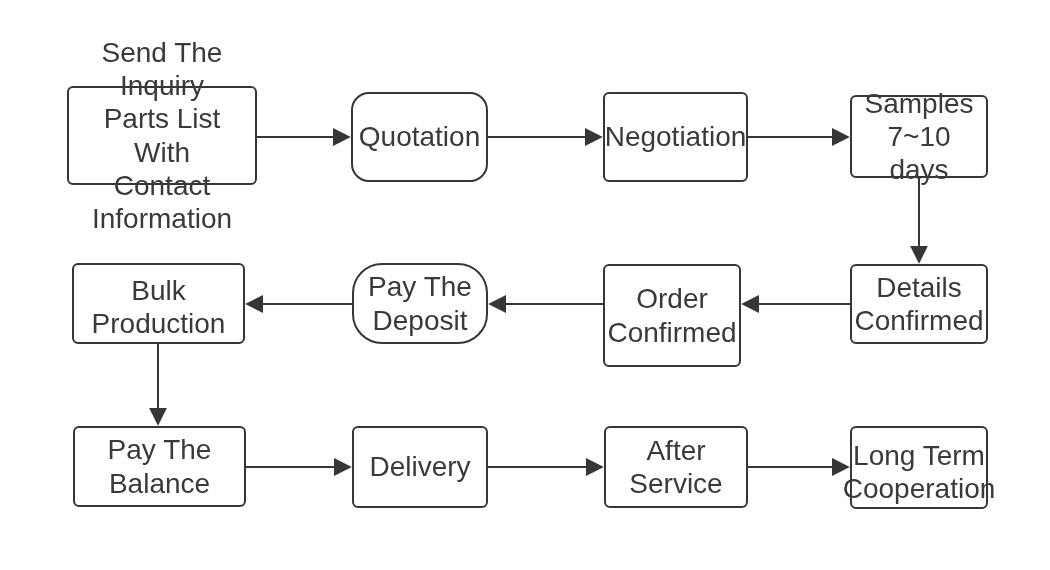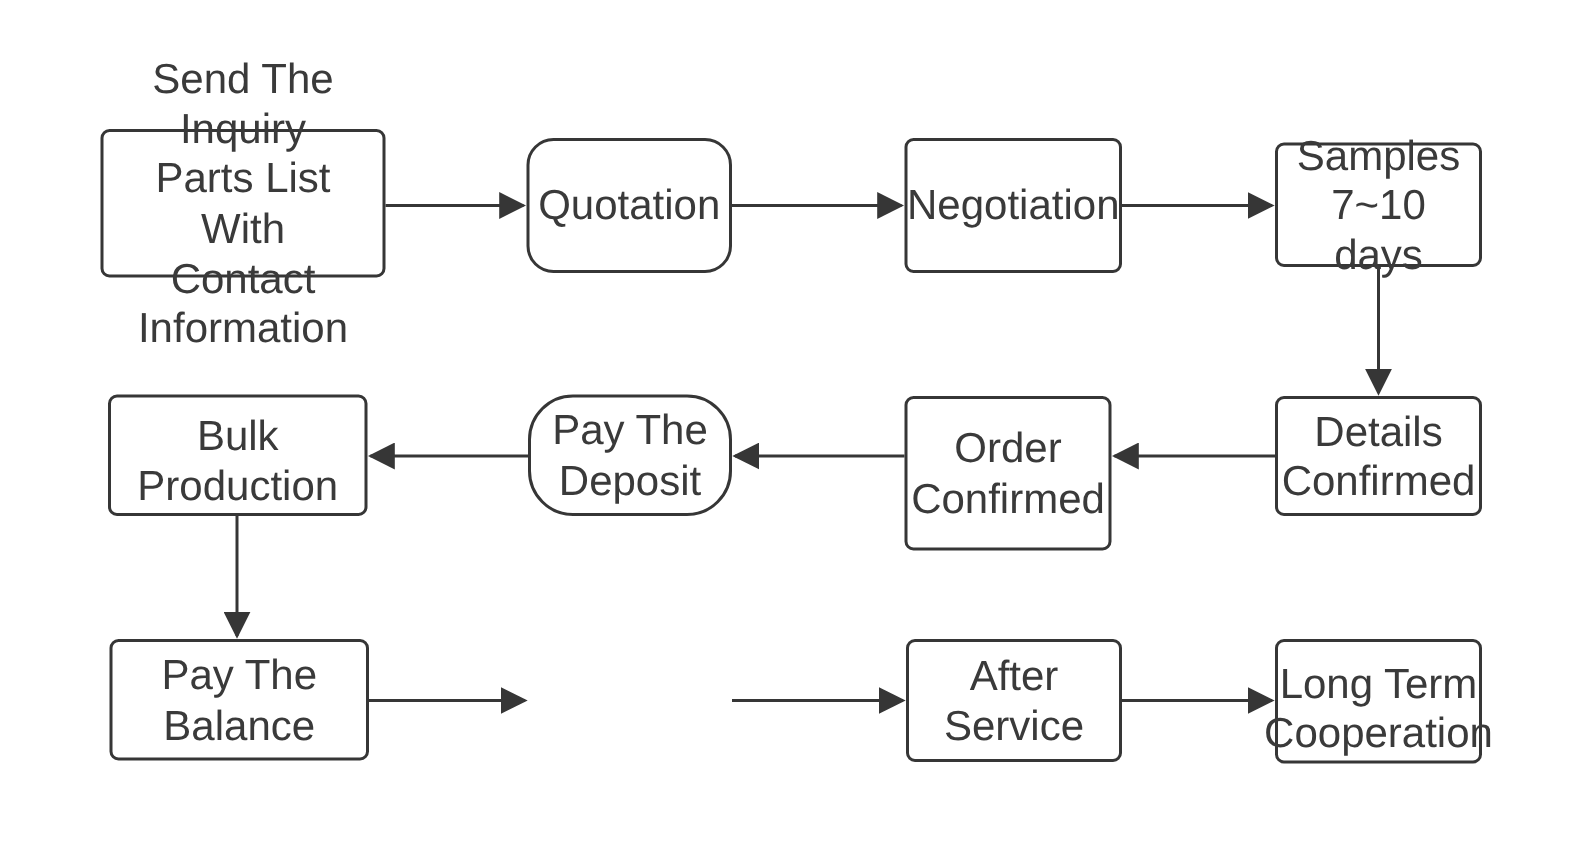--- a/index.html
+++ b/index.html
@@ -97,20 +97,23 @@
     <span>Pay The
 Deposit</span>
   </div>
   <div class="node" style="left:72px;  top:263px; width:173px; height:81px;align-items:flex-end;">
     <span>Bulk Production</span>
   </div>
 
   <div class="node" style="left:73px;  top:426px; width:173px; height:81px;">
     <span>Pay The Balance</span>
   </div>
+  <div class="node" style="left:352px; top:426px; width:136px; height:82px;">
+    <span>Delivery</span>
+  </div>
   <div class="node" style="left:604px; top:426px; width:144px; height:82px;align-items:center;">
     <span>After Service</span>
   </div>
   <div class="node" style="left:850px; top:426px; width:138px; height:83px;align-items:flex-end;">
     <span>Long Term
 Cooperation</span>
   </div>
 
 </div>
 

